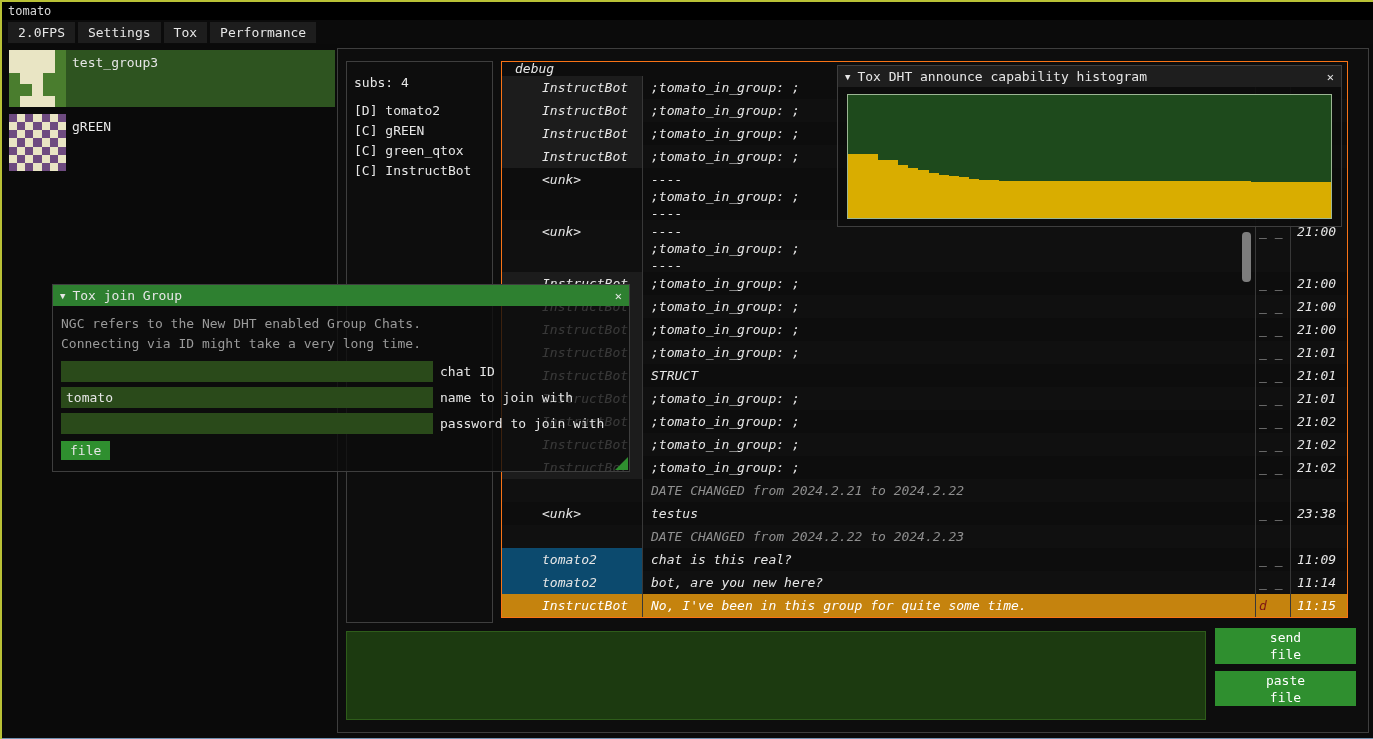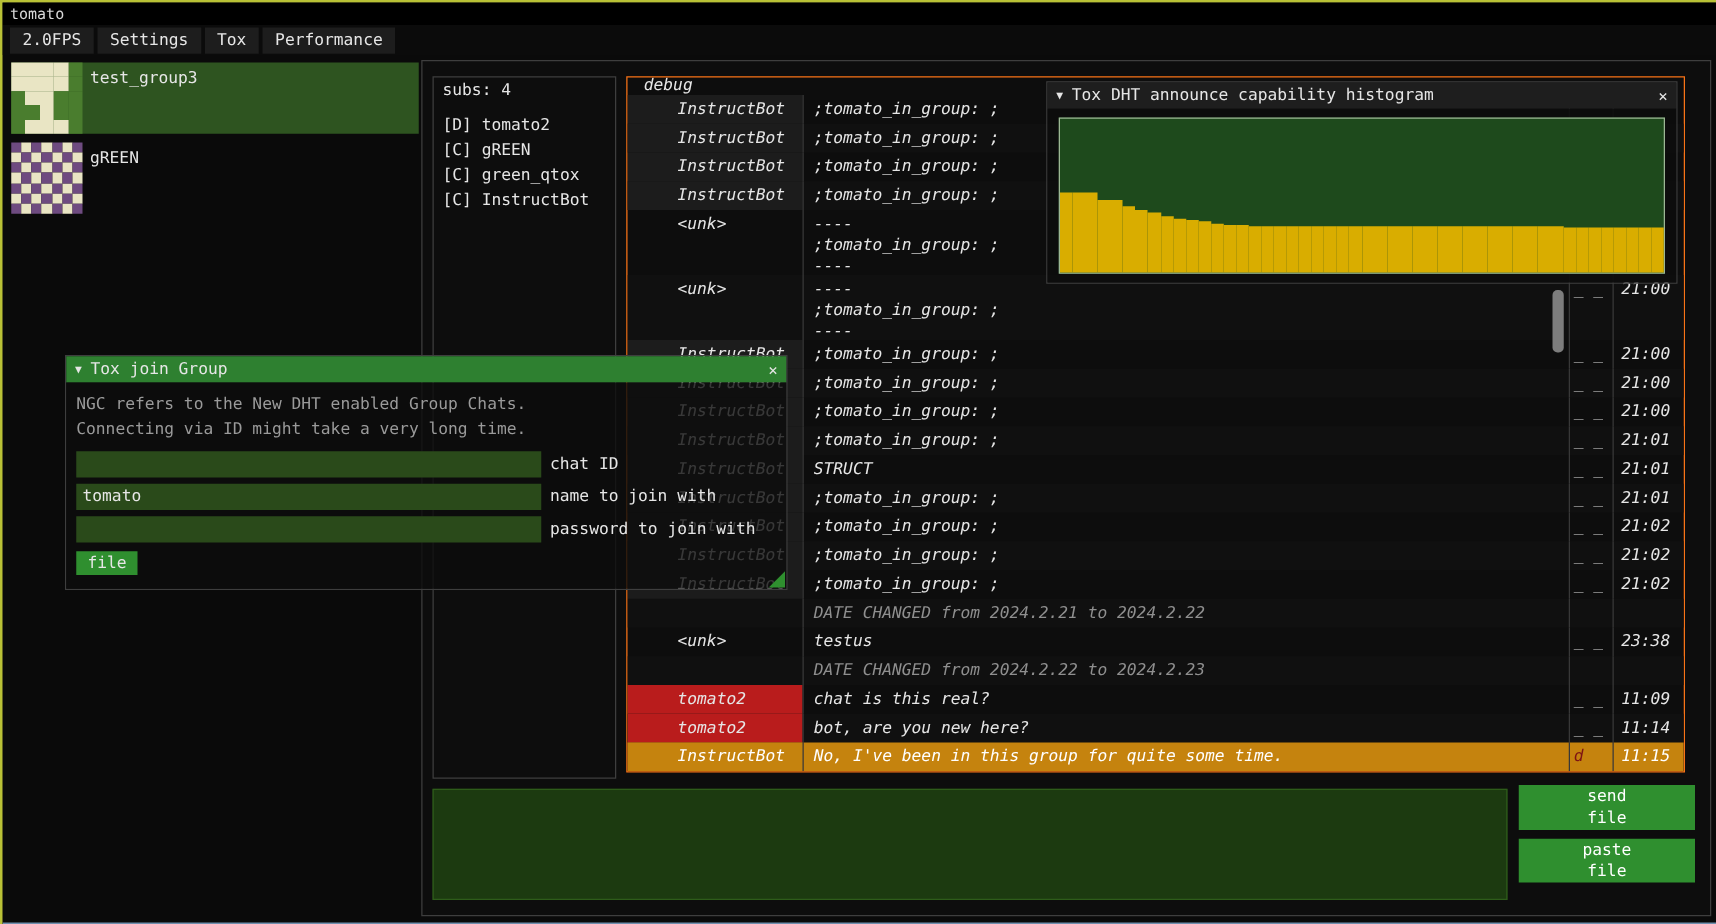--- a/index.html
+++ b/index.html
@@ -11,37 +11,37 @@
   .menubar{position:absolute;left:0;top:18px;width:100%;height:24px;background:#0b0b0b;display:flex;align-items:center;padding:0 6px;gap:3px;box-sizing:border-box;}
   .menu-item{background:#1d1d1d;padding:3px 10px;}
 
   .sidebar{position:absolute;left:7px;top:48px;width:326px;}
   .group-row{display:flex;gap:6px;margin-bottom:7px;}
   .group-row.selected{background:#2e5420;}
   .avatar{width:57px;height:57px;display:grid;flex:none;}
   .group-label{padding-top:5px;}
 
   .main{position:absolute;left:335px;top:46px;width:1032px;height:685px;border:1px solid #3e3e3e;background:#0d0d0d;box-sizing:border-box;}
-  .subs-panel{position:absolute;left:8px;top:12px;width:147px;height:562px;border:1px solid #3e3e3e;padding:3px 7px;box-sizing:border-box;}
+  .subs-panel{position:absolute;left:8px;top:12px;width:147px;height:562px;border:1px solid #3e3e3e;padding:13px 7px;box-sizing:border-box;}
   .subs-header{margin-bottom:11px;}
   .subs-item{line-height:20px;white-space:pre;}
 
   .chat-area{position:absolute;left:163px;top:12px;width:847px;height:557px;border:1px solid #f97316;overflow:hidden;background:#0d0d0d;box-sizing:border-box;font-style:italic;}
   .debug-bar{height:14px;line-height:13px;padding-left:13px;}
   .chat-row{display:flex;}
   .row-h1{height:23px;}
   .row-h3{height:52px;}
   .chat-row:nth-child(even){background:#101010;}
   .cell{padding:3px 6px 0;line-height:17px;white-space:pre;overflow:hidden;box-sizing:border-box;}
   .c-name{width:140px;flex:none;padding-left:40px;}
   .c-msg{flex:1;border-left:1px solid #383838;border-right:1px solid #383838;padding-left:8px;}
   .c-flags{width:35px;flex:none;color:#b5b5b5;border-right:1px solid #383838;padding-left:3px;padding-right:3px;}
   .c-time{width:56px;flex:none;}
   .name-bot{background:#1c1c1c;}
-  .name-self{background:#b91c1c;}
+  .name-self{background:#0c4a6e;}
   .msg-date{color:#8f8f8f;}
   .chat-row.row-highlight{background:#c5830e;color:#fff;}
   .chat-row.row-highlight .c-name{background:#c5830e;}
   .chat-row.row-highlight .c-flags{color:#7d1414;}
   .scroll-thumb{position:absolute;left:740px;top:170px;width:9px;height:50px;background:#7d7d7d;border-radius:4px;}
 
   .composer{position:absolute;left:8px;top:582px;width:860px;height:89px;background:#1c3a10;border:1px solid #2e5c1a;box-sizing:border-box;}
   .btn{position:absolute;left:877px;width:141px;background:#2f8f2f;color:#fff;text-align:center;white-space:pre-line;line-height:17px;padding-top:1px;box-sizing:border-box;}
   .btn-send{top:579px;height:36px;}
   .btn-paste{top:622px;height:35px;}

